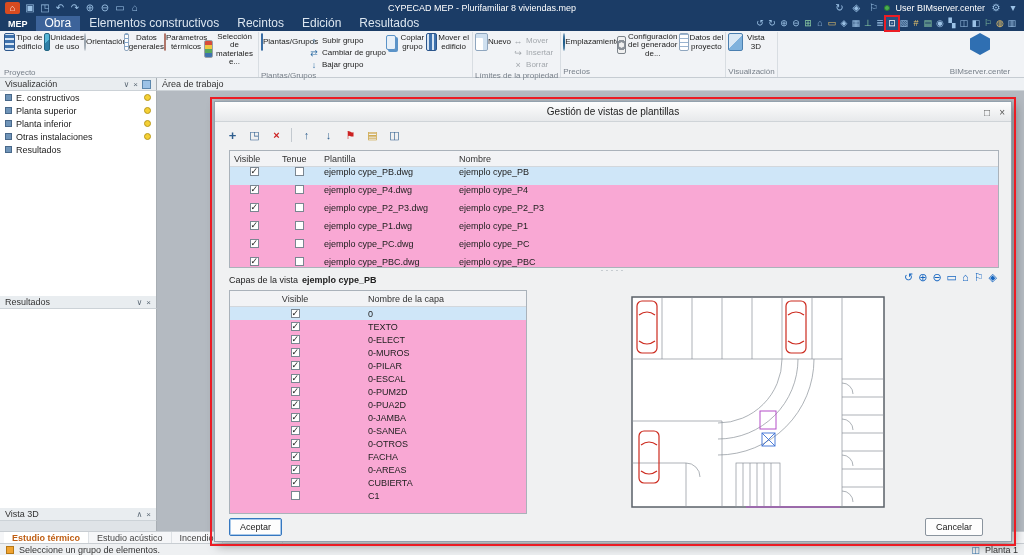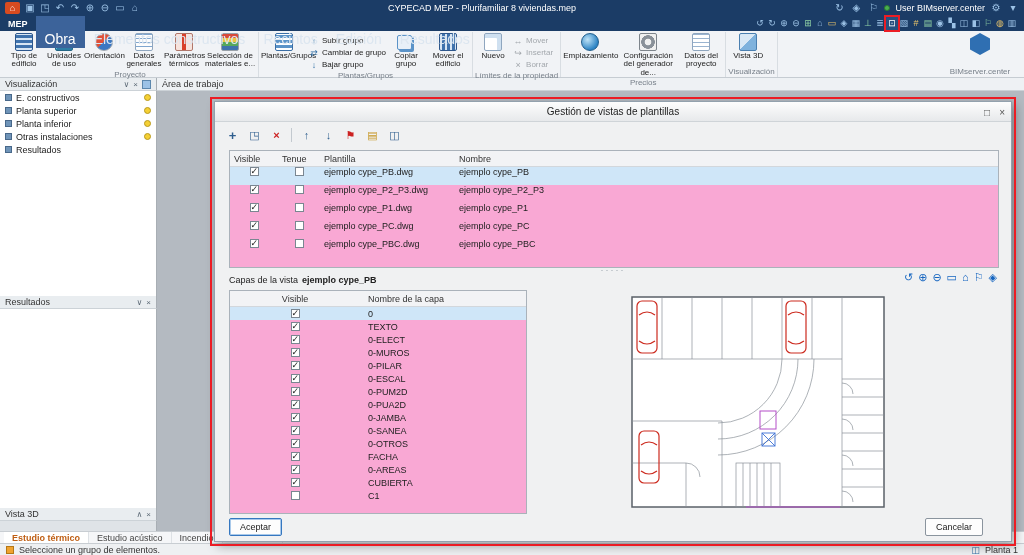--- a/index.html
+++ b/index.html
@@ -12,40 +12,40 @@
   .qicon{color:#9cc2e6;font-size:10px;line-height:1;width:12px;text-align:center}
   .tb-title{position:absolute;left:200px;right:260px;text-align:center;font-size:9px;color:#fff;white-space:nowrap;overflow:hidden}
   .tb-right{margin-left:auto;display:flex;align-items:center;gap:5px;font-size:9px}
   .status-dot{width:6px;height:6px;border-radius:50%;background:#49b04f;border:1px solid #2c7a32}
   .tb-user{color:#fff}
 
   
   .menurow{position:absolute;left:0;top:16px;width:1024px;height:15px;background:#1b3c66;display:flex;align-items:center;color:#dce6f0;z-index:5}
   .logo-label{padding:0 8px;font-weight:bold;color:#fff;font-size:9px}
   .top-tabs{display:flex;height:15px}
-  .mtab{padding:16px 9px;line-height:15px;font-size:14px;cursor:default}
+  .mtab{padding:0 9px;line-height:15px;font-size:12px;cursor:default}
   .mtab.active{background:#3c639a;color:#fff}
   .top-strip{margin-left:auto;display:flex;align-items:center;padding-right:6px}
   .ticon{width:12px;text-align:center;font-size:9px;color:#9cc2e6;line-height:13px}
   .ticon:nth-child(5n){color:#8fd0a4}
   .ticon:nth-child(7n){color:#e9c46a}
   .ticon.hl{box-shadow:0 0 0 2px #ec1c24;background:#28507f;color:#fff}
 
   
   .ribbon{position:absolute;left:0;top:31px;width:1024px;height:47px;background:#f1f3f6;border-bottom:1px solid #c6ccd2;display:flex;padding:1px 2px 0 2px;z-index:4}
   .rgroup{display:flex;flex-direction:column;border-right:1px solid #d8dde2;padding:0 2px}
   .ritems{flex:1;display:flex;align-items:flex-start}
-  .rbig{display:flex;flex-direction:column;align-items:center;text-align:center;font-size:8px;line-height:1.05;padding-top:1px;color:#222}
+  .rbig{display:flex;align-items:center;text-align:center;font-size:8px;line-height:1.05;padding-top:1px;color:#222}
   .ric{width:18px;height:18px;border-radius:2px;margin-bottom:1px}
   .rlabel{max-width:100%}
   .rsmallcol{display:flex;flex-direction:column;gap:1px;padding-top:3px;padding-left:2px}
   .rsmall{display:flex;align-items:center;gap:3px;height:11px;font-size:8px;white-space:nowrap;color:#222}
   .ricS{width:10px;text-align:center;font-size:9px;color:#2e6da4;line-height:10px}
   .rsmall.disabled,.rsmall.disabled .ricS{color:#a3a8ad}
-  .rgrouplabel{font-size:8px;color:#7a8term08a;color:#78808a;text-align:center;height:11px;line-height:11px;white-space:nowrap}
+  .rgrouplabel{font-size:8px;color:#7a8term08a;color:#78808a;height:11px;line-height:11px;white-space:nowrap}
   .g0 .rbig{width:40px}.g0 .rbig.wide{width:52px}
   .g1 .rbig{width:46px}
   .g2 .rbig{width:36px}
   .g3 .rbig{width:54px}
   .g4 .rbig{width:40px}
   .gspacer{flex:1;border-right:none}
   .gbim{border-right:none;width:84px;align-items:center}
   .gbim .ritems{justify-content:center;width:100%}
   .ic-building{background:repeating-linear-gradient(0deg,#d8e6f4 0 2px,#3f72ad 2px 5px);border:1px solid #2c568c}
   .ic-units{background:linear-gradient(135deg,#56b7d8 0 50%,#2e7ea6 50%);border:1px solid #226684}
@@ -444,20 +444,30 @@
         <span class="c-pla">ejemplo cype_PB.dwg</span>
         <span class="c-nom">ejemplo cype_PB</span>
       </div>
         <div class="trow">
         <span class="c-vis">
             <span class="cb on"></span>
           </span>
         <span class="c-ten">
             <span class="cb"></span>
           </span>
+        <span class="c-pla">ejemplo cype_P4.dwg</span>
+        <span class="c-nom">ejemplo cype_P4</span>
+      </div>
+        <div class="trow">
+        <span class="c-vis">
+            <span class="cb on"></span>
+          </span>
+        <span class="c-ten">
+            <span class="cb"></span>
+          </span>
         <span class="c-pla">ejemplo cype_P2_P3.dwg</span>
         <span class="c-nom">ejemplo cype_P2_P3</span>
       </div>
         <div class="trow">
         <span class="c-vis">
             <span class="cb on"></span>
           </span>
         <span class="c-ten">
             <span class="cb"></span>
           </span>

